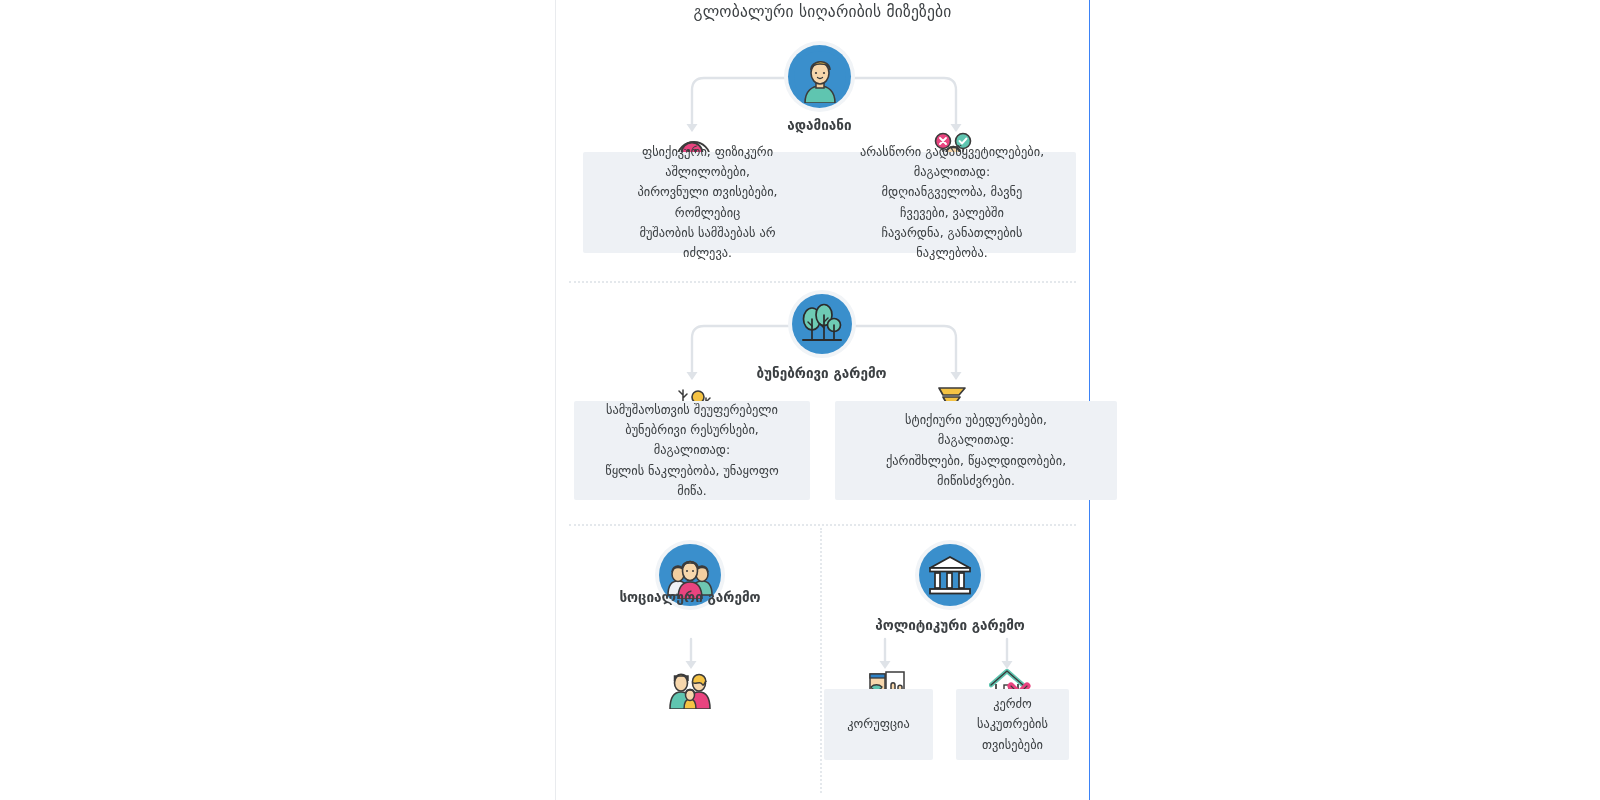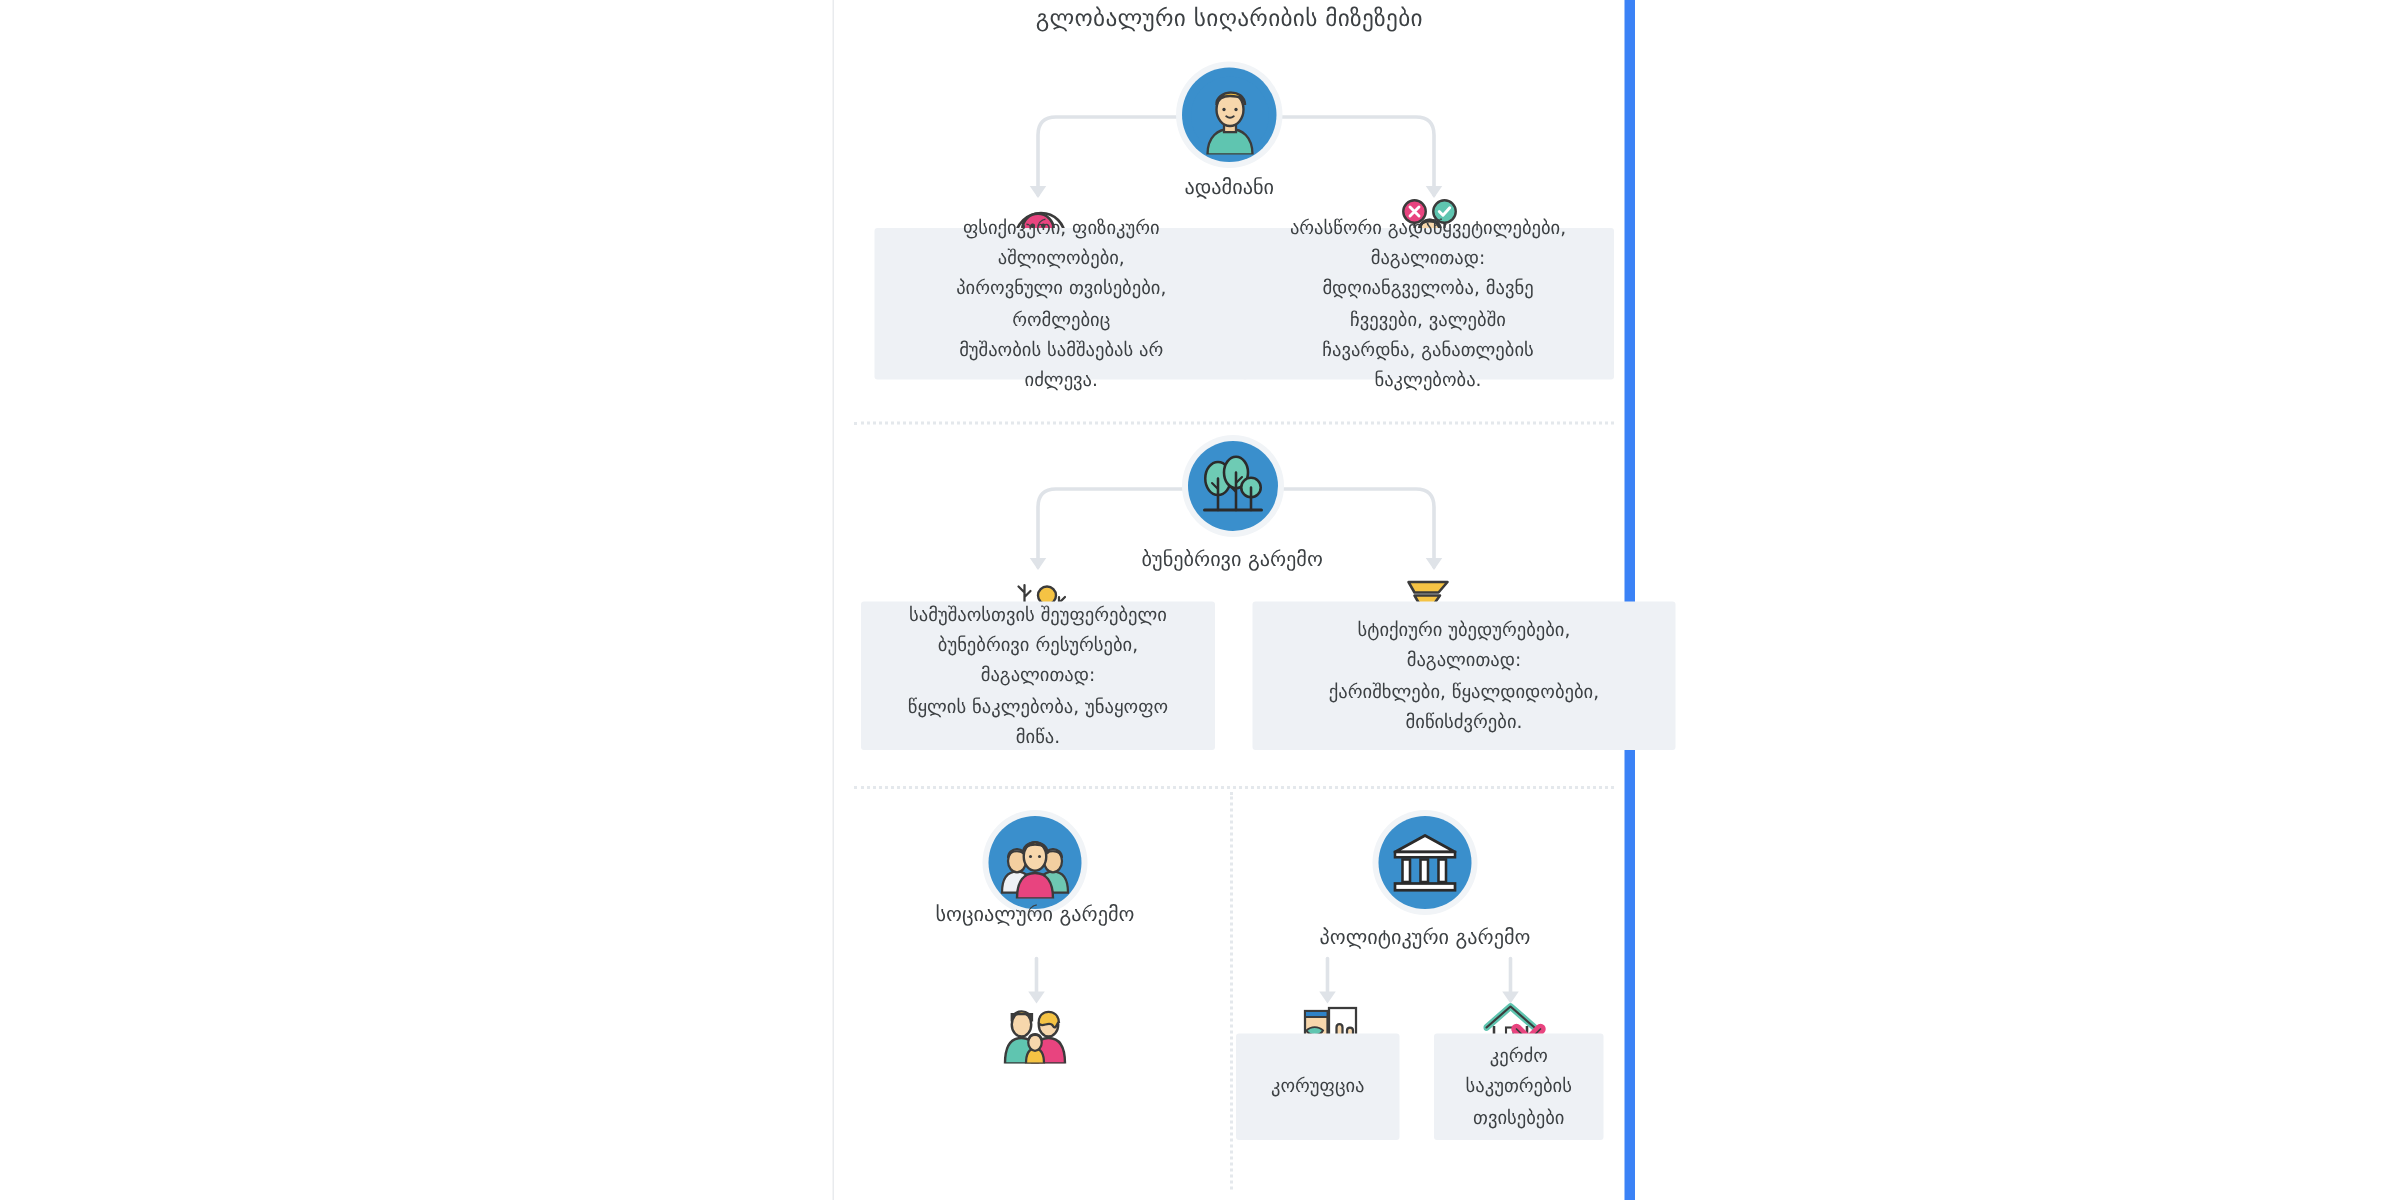--- a/index.html
+++ b/index.html
@@ -22,21 +22,21 @@
     height: 800px;
     background: #ffffff;
   }
   .page-column {
     position: absolute;
     left: 555px;
     top: 0;
     width: 535px;
     height: 800px;
     border-left: 1px solid #e9ebee;
-    border-right: 7px solid #3b82f6;
+    border-right: 1px solid #3b82f6;
     box-sizing: border-box;
     background: #ffffff;
   }
 
   
   .chart-title {
     position: absolute;
     left: 0; right: 0;
     top: 3px;
     text-align: center;
@@ -55,20 +55,21 @@
     display: flex;
     align-items: center;
     justify-content: center;
   }
   .node-label {
     position: absolute;
     text-align: center;
     font-size: 13.5px;
     color: #3c4043;
     white-space: nowrap;
+    font-weight: bold;
   }
   .info-box {
     position: absolute;
     background: #eef1f5;
     border-radius: 2px;
     box-sizing: border-box;
     display: flex;
     align-items: center;
     justify-content: center;
   }
@@ -220,21 +221,21 @@
         <path d="M26,44 C26,34 30,30 36,30 C42,30 46,34 46,44 Z" fill="#6ec7b2" stroke="#3b3b3b" stroke-width="1.5"></path>
         <ellipse cx="36" cy="23" rx="6" ry="7.5" fill="#f3cfa0" stroke="#3b3b3b" stroke-width="1.5"></ellipse>
         <path d="M30,21 C30,13 42,13 42,21 C42,18 39,16.5 36,16.5 C33,16.5 30.5,18 30,21 Z" fill="#9aa4ad" stroke="#3b3b3b" stroke-width="1.4"></path>
         <path d="M12,48 C12,36 17,31 24,31 C31,31 36,36 36,48 Z" fill="#e8447f" stroke="#3b3b3b" stroke-width="1.6"></path>
         <ellipse cx="24" cy="20" rx="7.5" ry="9.5" fill="#f7d7ac" stroke="#3b3b3b" stroke-width="1.6"></ellipse>
         <path d="M16,18 C15.5,8 32.5,8 32.5,18 C32.5,14 29,12 24,12 C19,12 16.5,14 16,18 Z" fill="#f5c344" stroke="#3b3b3b" stroke-width="1.5"></path>
         <circle cx="21" cy="20" r="1" fill="#3b3b3b"></circle>
         <circle cx="27" cy="20" r="1" fill="#3b3b3b"></circle>
       </svg>
     </div>
-    <div class="node-label" style="left:40px; top:602px; width:188px;">სოციალური გარემო</div>
+    <div class="node-label" style="left:40px; top:589px; width:188px;">სოციალური გარემო</div>
 
     <svg class="connector" style="left:126px; top:639px; width:18px; height:32px;" viewBox="0 0 18 32">
       <path d="M9,0 L9,26" fill="none" stroke="#dfe3e8" stroke-width="2.4" stroke-linecap="round"></path>
       <path d="M3.5,22 L9,30 L14.5,22 Z" fill="#dfe3e8"></path>
     </svg>
 
     <svg class="leaf-icon" style="left:112px; top:669px;" width="44" height="40" viewBox="0 0 44 40">
       <path d="M2,40 C2,28 6,23 13,23 C20,23 24,28 24,40 Z" fill="#5fc5b0" stroke="#3b3b3b" stroke-width="1.6"></path>
       <ellipse cx="13" cy="14" rx="6.5" ry="8" fill="#f7d7ac" stroke="#3b3b3b" stroke-width="1.6"></ellipse>
       <path d="M6.5,12 C6,3 20,3 20,12 L20,7 L6.5,7 Z" fill="#f5c344" stroke="#3b3b3b" stroke-width="1.5"></path>

